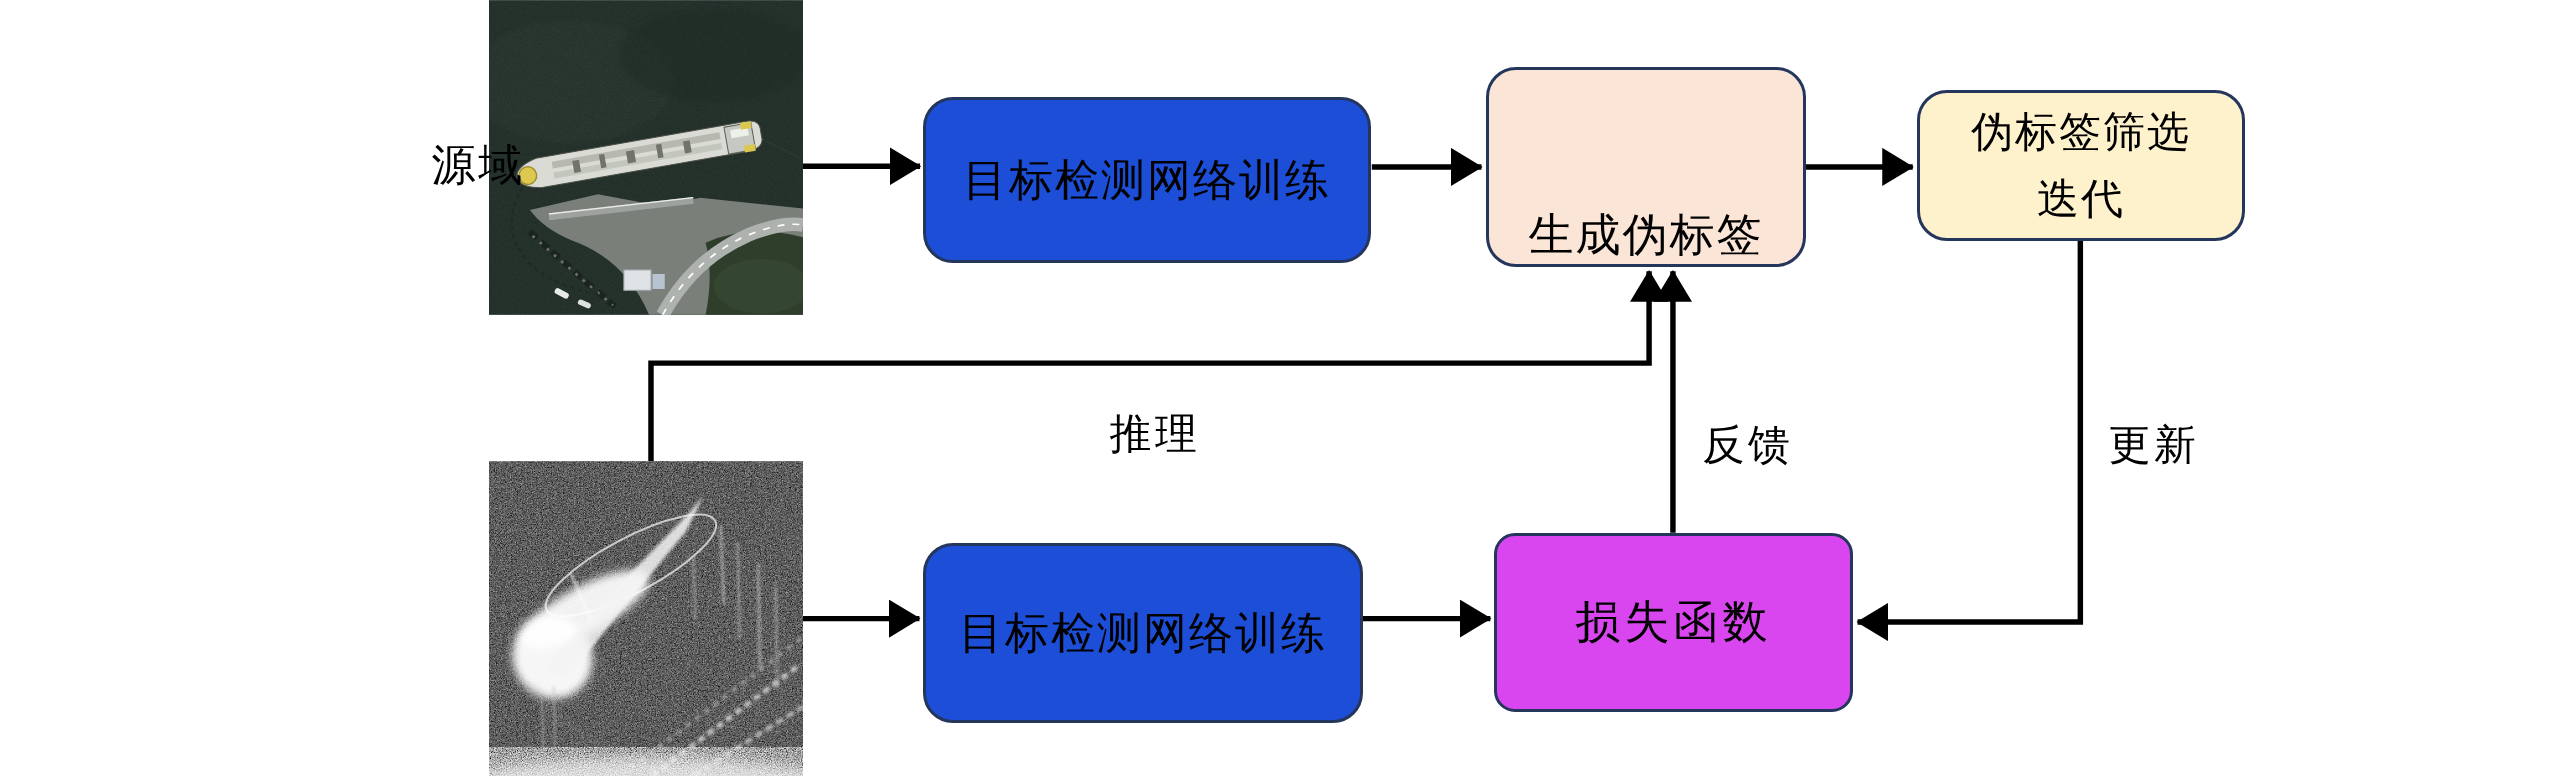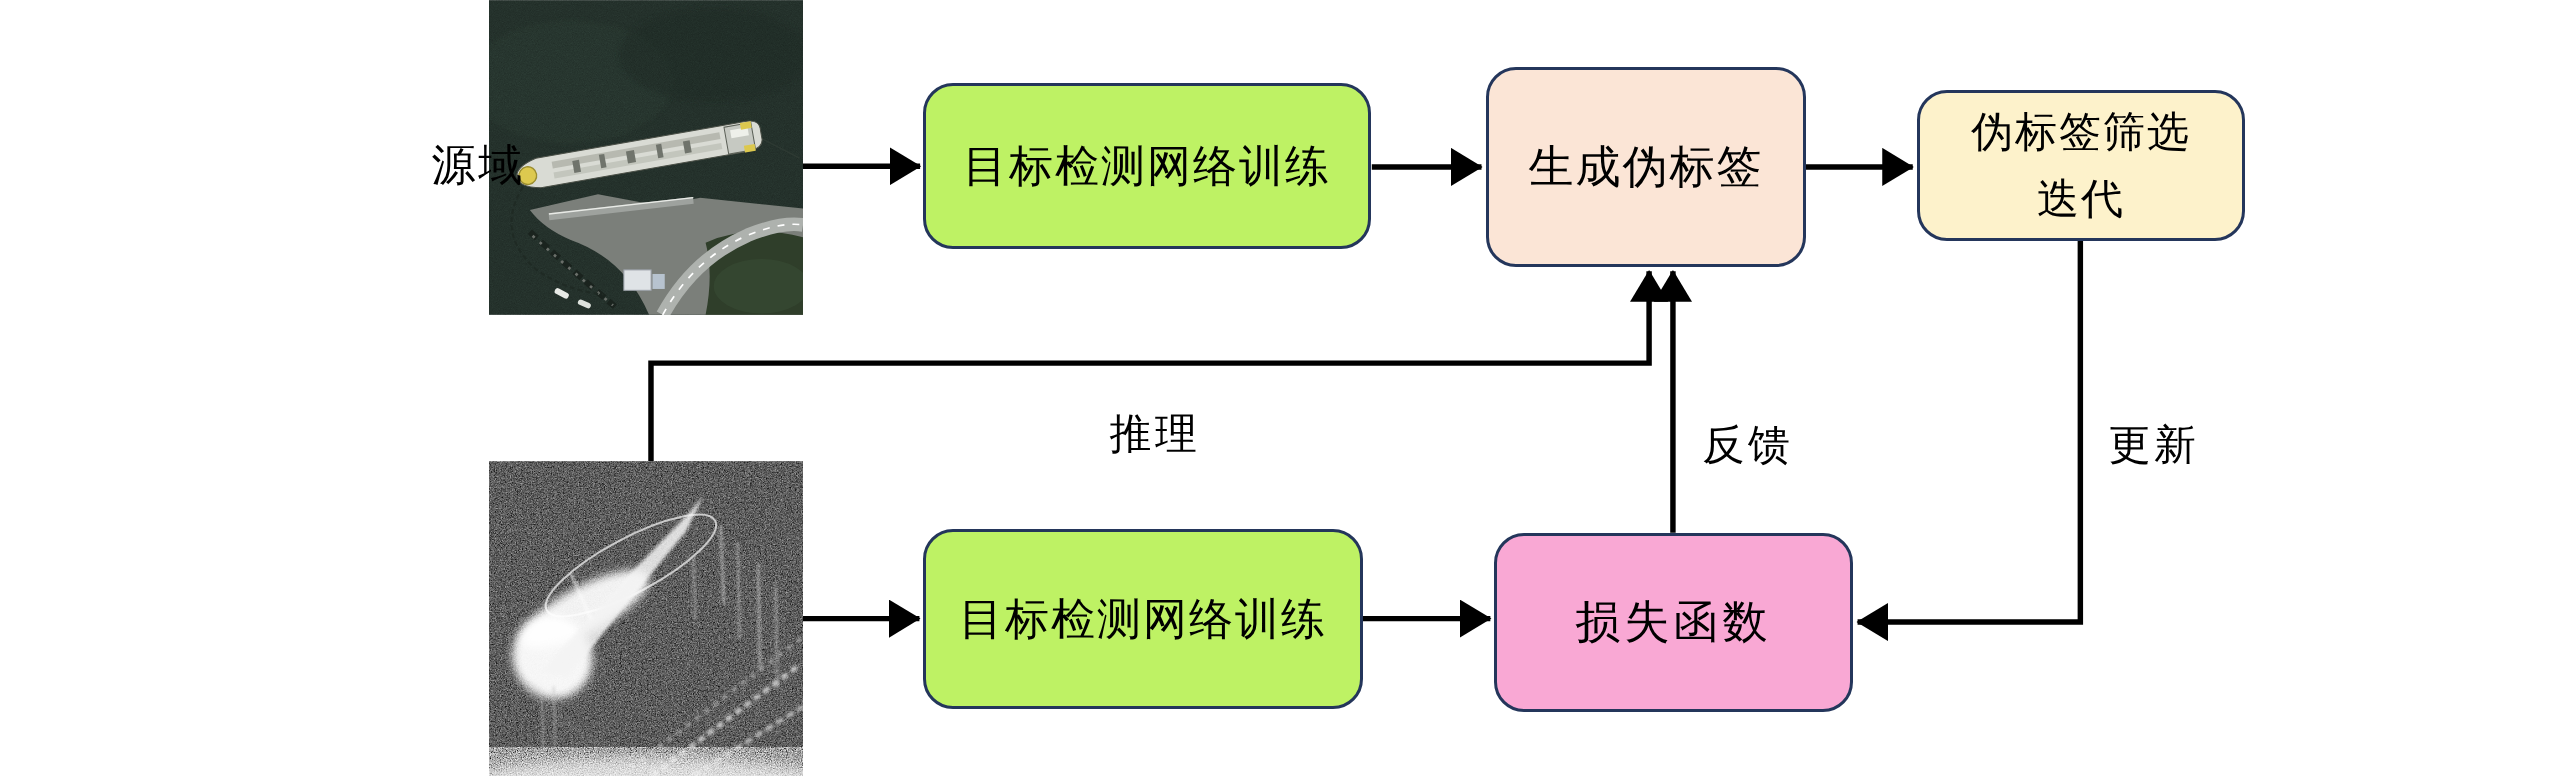--- a/index.html
+++ b/index.html
@@ -6,24 +6,24 @@
   .canvas{
     position:relative;width:2576px;height:776px;background:#ffffff;overflow:hidden;
     font-family:"DejaVu Serif","Liberation Serif",serif;color:#000;
   }
   .connectors{position:absolute;left:0;top:0;width:2576px;height:776px;pointer-events:none;}
   .node{
     position:absolute;box-sizing:border-box;border:3.4px solid #24365b;border-radius:30px;
     display:flex;flex-direction:column;align-items:center;justify-content:center;
     font-size:44px;letter-spacing:2px;text-align:center;line-height:1.3;
   }
-  .node-green{background:#bef264;}
-  .node-peach{background:#fbe5d6;}
+  .node-green{background:#1d4ed8;margin-top:14px;}
+  .node-peach{background:#fbe5d6;justify-content:flex-end;}
   .node-yellow{background:#fdf2cb;}
-  .node-cyan{background:#f9a8d4;}
+  .node-cyan{background:#d946ef;border-radius:21px;}
   #node-train-source{left:923px;top:83px;width:448px;height:166px;}
   #node-pseudo{left:1486px;top:67px;width:320px;height:200px;font-size:45px;}
   #node-filter{left:1917px;top:90px;width:328px;height:151px;font-size:42px;gap:12px;}
   #node-train-target{left:923px;top:529px;width:440px;height:180px;}
   #node-loss{left:1494px;top:533px;width:359px;height:179px;font-size:45px;letter-spacing:4.1px;}
   .domain-label{position:absolute;font-size:44px;letter-spacing:2.7px;text-align:right;}
   #label-source{left:300px;top:136px;width:225px;}
   #label-target{left:293px;top:595px;width:232px;}
   .edge-label{position:absolute;font-size:42px;letter-spacing:3.4px;text-align:center;width:150px;}
   #edge-label-inference{left:1080px;top:406px;}

